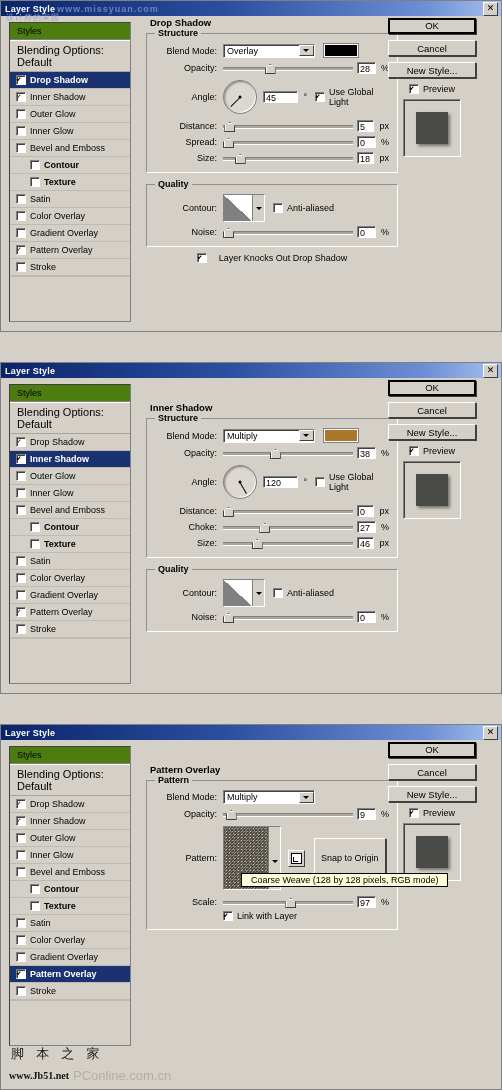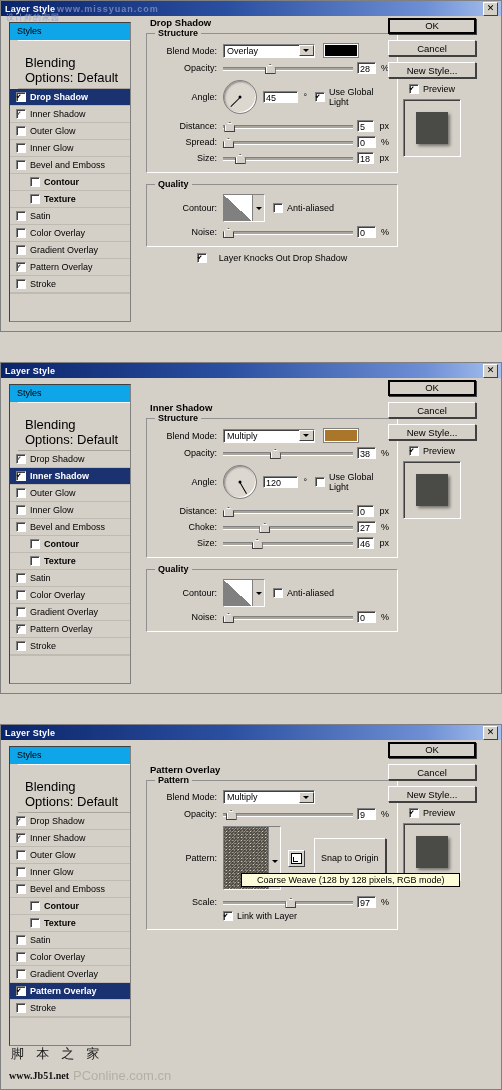--- a/index.html
+++ b/index.html
@@ -18,22 +18,22 @@
   .titlebar .ttl{color:#fff;font-weight:bold;font-size:9px;letter-spacing:0.2px;}
   .closebtn{position:absolute;right:3px;top:1px;width:13px;height:12px;background:#d4d0c8;
             border:1px solid #fff;border-right-color:#404040;border-bottom-color:#404040;
             font-size:9px;line-height:10px;text-align:center;font-weight:bold;color:#000;cursor:pointer;}
   .body{position:relative;padding:6px 5px 4px 7px;}
 
   
   .styles{position:absolute;left:8px;top:0;width:122px;
           border:1px solid #808080;border-top-color:#404040;border-left-color:#404040;
           background:#d4d0c8;box-sizing:border-box;}
-  .styles .hdr{padding:3px 6px 3px 7px;font-size:9px;border-bottom:1px solid #808080;background:#0ea5e9;}
-  .styles .hdr2{padding:14px 6px 3px 7px;font-size:13px;border-bottom:1px solid #a9a49c;border-top:1px solid #fff;margin-left:8px;}
+  .styles .hdr{padding:3px 6px 3px 7px;font-size:9px;border-bottom:1px solid #808080;background:#4d7c0f;}
+  .styles .hdr2{padding:3px 6px 3px 7px;font-size:11px;border-bottom:1px solid #a9a49c;border-top:1px solid #fff;}
   .st-row{display:flex;align-items:center;padding:2px 4px 2px 6px;font-size:9px;
           border-bottom:1px solid #c0bbb2;line-height:11px;min-height:12px;cursor:pointer;}
   .st-row.sel{background:#1a3270;color:#fff;font-weight:bold;}
   .st-row.indent{padding-left:20px;font-weight:bold;}
   .st-row .lbl{white-space:nowrap;}
   .st-fill{height:40px;border-top:1px solid #c0bbb2;}
 
   
   .cb{width:8px;height:8px;background:#fff;border:1px solid #808080;
       border-right-color:#fff;border-bottom-color:#fff;
@@ -127,21 +127,21 @@
       display:flex;align-items:center;justify-content:center;cursor:pointer;}
   .iconbtn .g{width:9px;height:9px;border:1px solid #000;background:#fff;position:relative;}
   .iconbtn .g::after{content:"";position:absolute;left:1px;bottom:1px;width:4px;height:4px;
       border-left:1px solid #000;border-bottom:1px solid #000;}
 
   .pbtn{background:#d4d0c8;border:1px solid #fff;border-right-color:#404040;border-bottom-color:#404040;
       box-shadow:1px 1px 0 #404040;font-size:9px;padding:14px 6px;cursor:pointer;
       font-family:inherit;color:#000;}
 
   .tooltip{position:absolute;background:#fdfcd8;border:1px solid #000;font-size:9px;
-      padding:1px 15px;white-space:nowrap;z-index:30;}
+      padding:1px 9px;white-space:nowrap;z-index:30;}
 
   
   .right{position:absolute;left:387px;top:0;width:88px;}
   .rbtn{display:block;width:88px;margin-bottom:6px;height:16px;line-height:13px;
       background:#d4d0c8;border:1px solid #fff;border-right-color:#404040;border-bottom-color:#404040;
       box-shadow:1px 1px 0 #404040;font-size:9.5px;text-align:center;cursor:pointer;
       font-family:inherit;color:#000;box-sizing:border-box;padding:0;}
   .rbtn.def{border:2px solid #000;line-height:12px;}
   .prev-row{display:flex;align-items:center;justify-content:center;margin:2px 0 5px 0;font-size:9px;cursor:pointer;}
   .thumb{width:56px;height:56px;margin:0 auto;background:#d4d0c8;

